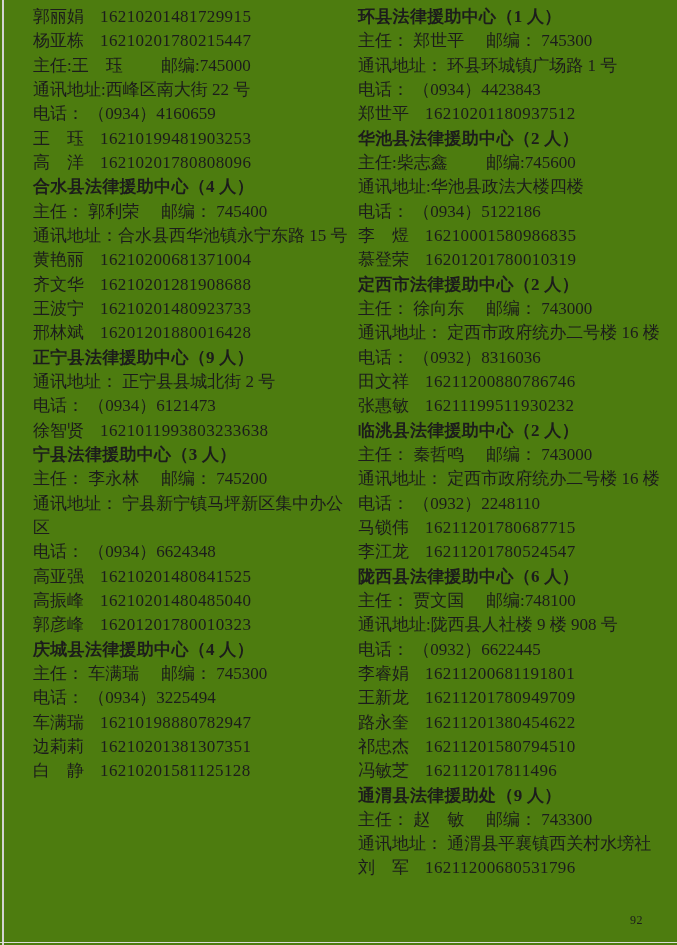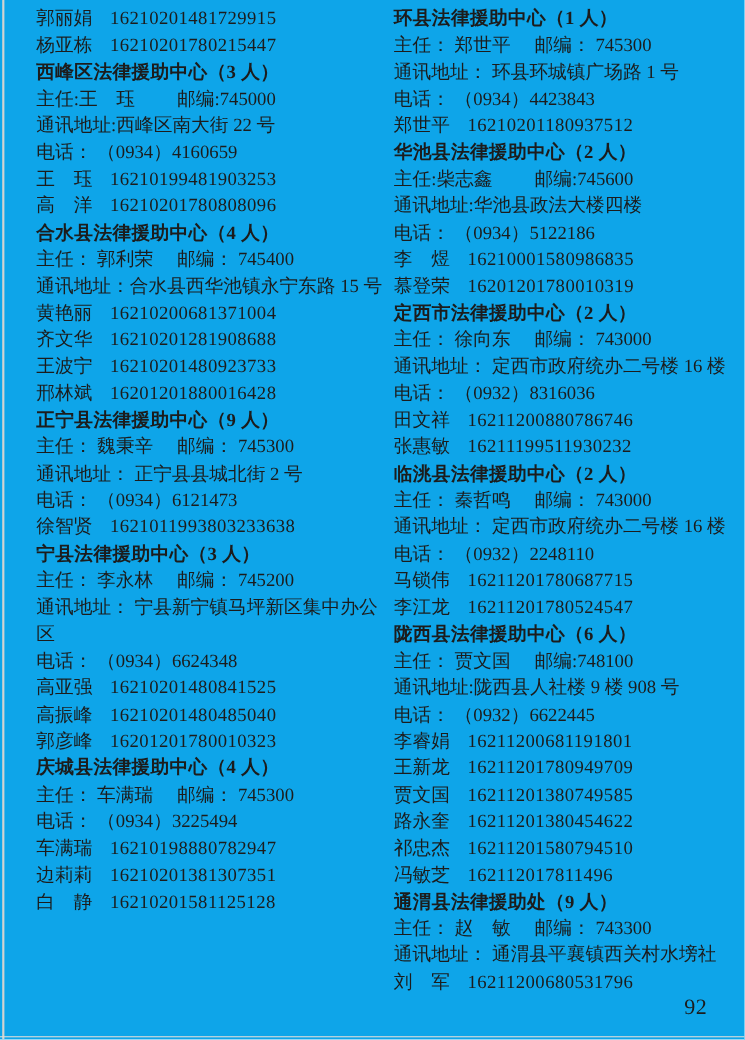--- a/index.html
+++ b/index.html
@@ -4,21 +4,21 @@
 <style>
   html, body {
     margin: 0;
     padding: 0;
     background: #ffffff;
   }
   .page {
     position: relative;
     width: 677px;
     height: 945px;
-    background: #0ea5e9;
+    background: #4d7c0f;
     font-family: "Liberation Serif", "DejaVu Serif", serif;
     color: #1c1c1c;
     overflow: hidden;
   }
   .edge-left {
     position: absolute;
     left: 2px; top: 0;
     width: 2px; height: 100%;
     background: #d3d3d0;
   }
@@ -53,48 +53,46 @@
     letter-spacing: 0.4px;
   }
   .dleft {
     display: inline-block;
     min-width: 128px;
   }
   .page-number {
     position: absolute;
     right: 34px;
     bottom: 17px;
-    font-size: 20px;
+    font-size: 12px;
     letter-spacing: 0.5px;
   }
 </style>
 </head>
 <body>
 
 <div class="page">
   <div class="edge-left"></div>
   <div class="edge-bottom"></div>
   <div class="col col-left" id="col-left">
       <div class="line person"><span class="pname">郭丽娟</span><span class="pid">16210201481729915</span></div>
       <div class="line person"><span class="pname">杨亚栋</span><span class="pid">16210201780215447</span></div>
-      <div class="line heading">西峰区法律援助中心（3 人）</div>
       <div class="line director"><span class="dleft">主任:王　珏</span><span class="dright">邮编:745000</span></div>
       <div class="line address">通讯地址:西峰区南大街 22 号</div>
       <div class="line phone">电话： （0934）4160659</div>
       <div class="line person"><span class="pname">王　珏</span><span class="pid">16210199481903253</span></div>
       <div class="line person"><span class="pname">高　洋</span><span class="pid">16210201780808096</span></div>
       <div class="line heading">合水县法律援助中心（4 人）</div>
       <div class="line director"><span class="dleft">主任： 郭利荣</span><span class="dright">邮编： 745400</span></div>
       <div class="line address">通讯地址：合水县西华池镇永宁东路 15 号</div>
       <div class="line person"><span class="pname">黄艳丽</span><span class="pid">16210200681371004</span></div>
       <div class="line person"><span class="pname">齐文华</span><span class="pid">16210201281908688</span></div>
       <div class="line person"><span class="pname">王波宁</span><span class="pid">16210201480923733</span></div>
       <div class="line person"><span class="pname">邢林斌</span><span class="pid">16201201880016428</span></div>
       <div class="line heading">正宁县法律援助中心（9 人）</div>
-      <div class="line director"><span class="dleft">主任： 魏秉辛</span><span class="dright">邮编： 745300</span></div>
       <div class="line address">通讯地址： 正宁县县城北街 2 号</div>
       <div class="line phone">电话： （0934）6121473</div>
       <div class="line person"><span class="pname">徐智贤</span><span class="pid">1621011993803233638</span></div>
       <div class="line heading">宁县法律援助中心（3 人）</div>
       <div class="line director"><span class="dleft">主任： 李永林</span><span class="dright">邮编： 745200</span></div>
       <div class="line address">通讯地址： 宁县新宁镇马坪新区集中办公</div>
       <div class="line plain">区</div>
       <div class="line phone">电话： （0934）6624348</div>
       <div class="line person"><span class="pname">高亚强</span><span class="pid">16210201480841525</span></div>
       <div class="line person"><span class="pname">高振峰</span><span class="pid">16210201480485040</span></div>
@@ -129,21 +127,20 @@
       <div class="line address">通讯地址： 定西市政府统办二号楼 16 楼</div>
       <div class="line phone">电话： （0932）2248110</div>
       <div class="line person"><span class="pname">马锁伟</span><span class="pid">16211201780687715</span></div>
       <div class="line person"><span class="pname">李江龙</span><span class="pid">16211201780524547</span></div>
       <div class="line heading">陇西县法律援助中心（6 人）</div>
       <div class="line director"><span class="dleft">主任： 贾文国</span><span class="dright">邮编:748100</span></div>
       <div class="line address">通讯地址:陇西县人社楼 9 楼 908 号</div>
       <div class="line phone">电话： （0932）6622445</div>
       <div class="line person"><span class="pname">李睿娟</span><span class="pid">16211200681191801</span></div>
       <div class="line person"><span class="pname">王新龙</span><span class="pid">16211201780949709</span></div>
-      <div class="line person"><span class="pname">贾文国</span><span class="pid">16211201380749585</span></div>
       <div class="line person"><span class="pname">路永奎</span><span class="pid">16211201380454622</span></div>
       <div class="line person"><span class="pname">祁忠杰</span><span class="pid">16211201580794510</span></div>
       <div class="line person"><span class="pname">冯敏芝</span><span class="pid">162112017811496</span></div>
       <div class="line heading">通渭县法律援助处（9 人）</div>
       <div class="line director"><span class="dleft">主任： 赵　敏</span><span class="dright">邮编： 743300</span></div>
       <div class="line address">通讯地址： 通渭县平襄镇西关村水塝社</div>
       <div class="line person"><span class="pname">刘　军</span><span class="pid">16211200680531796</span></div>
     </div>
   <div class="page-number">92</div>
 </div>

